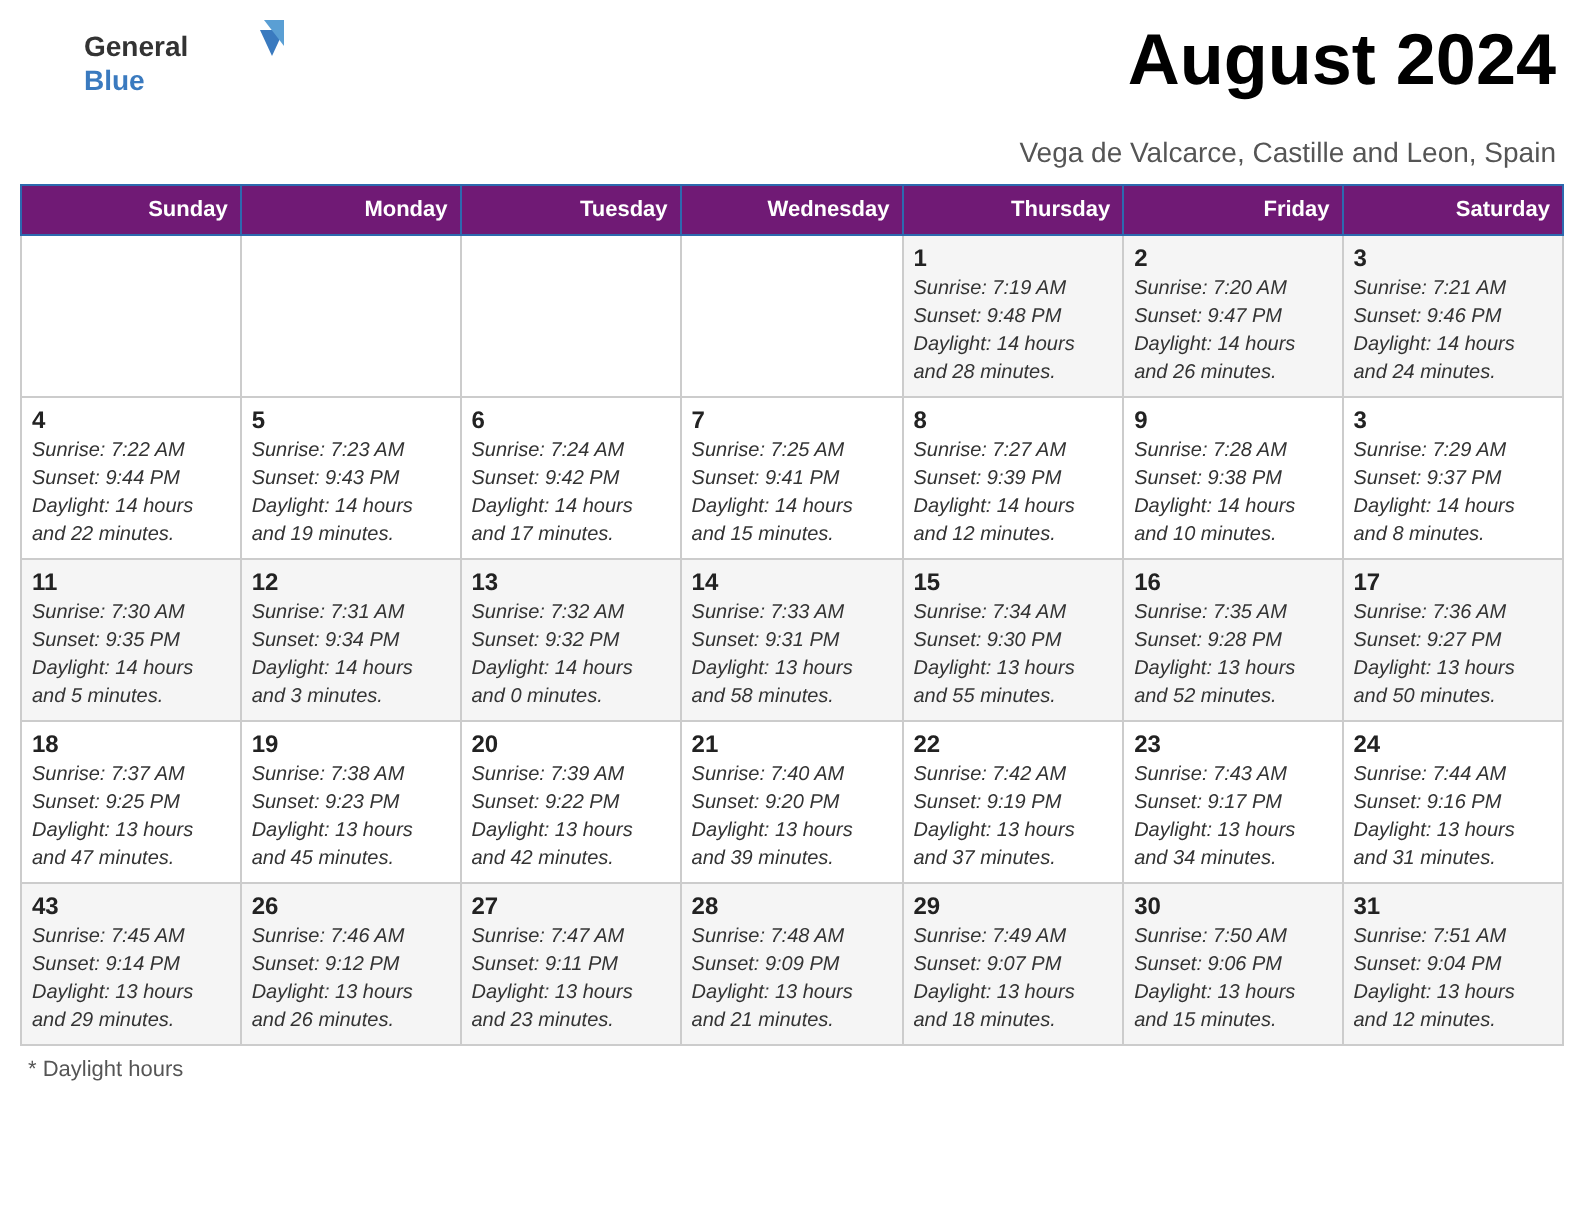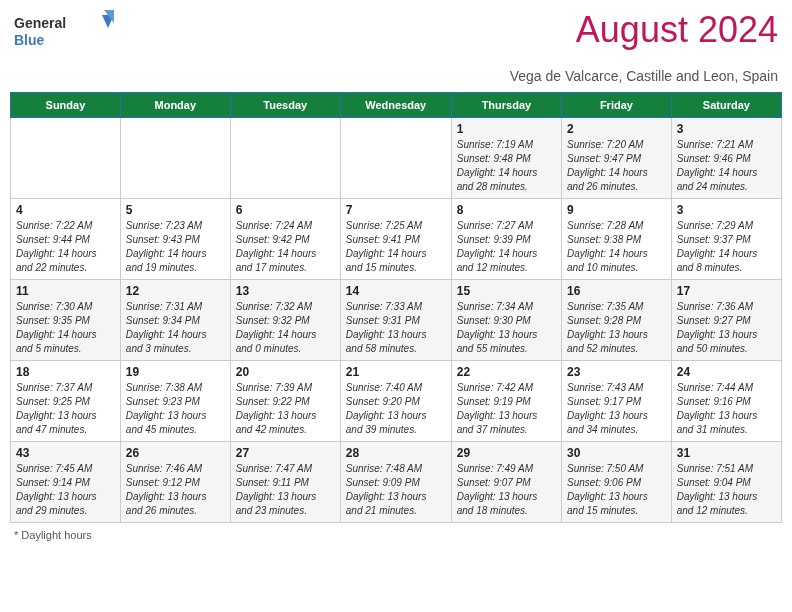--- a/index.html
+++ b/index.html
@@ -14,44 +14,45 @@
       display: flex;
       justify-content: space-between;
       align-items: flex-start;
       margin-bottom: 8px;
       padding: 0 4px;
     }
     .logo {
       display: flex;
       align-items: center;
       gap: 0;
+      margin-left: 28px;
     }
     .title-area {
       text-align: right;
     }
     .month-title {
       font-size: 36px;
-      font-weight: normal;
-      color: #be185d;
+      font-weight: bold;
+      color: #000000;
       line-height: 1.1;
     }
     .location-title {
       font-size: 14px;
       color: #555;
       margin-top: 18px;
     }
     table {
       width: 100%;
       border-collapse: collapse;
       font-size: 10.5px;
     }
     thead th {
-      background: #15803d;
+      background: #701a75;
       color: #fff;
-      text-align: center;
+      text-align: right;
       padding: 6px 6px;
       font-size: 11px;
       font-weight: bold;
       border: 1px solid #2d6aaf;
     }
     tbody td {
       border: 1px solid #ccc;
       vertical-align: top;
       padding: 4px 5px;
       width: 113px;

